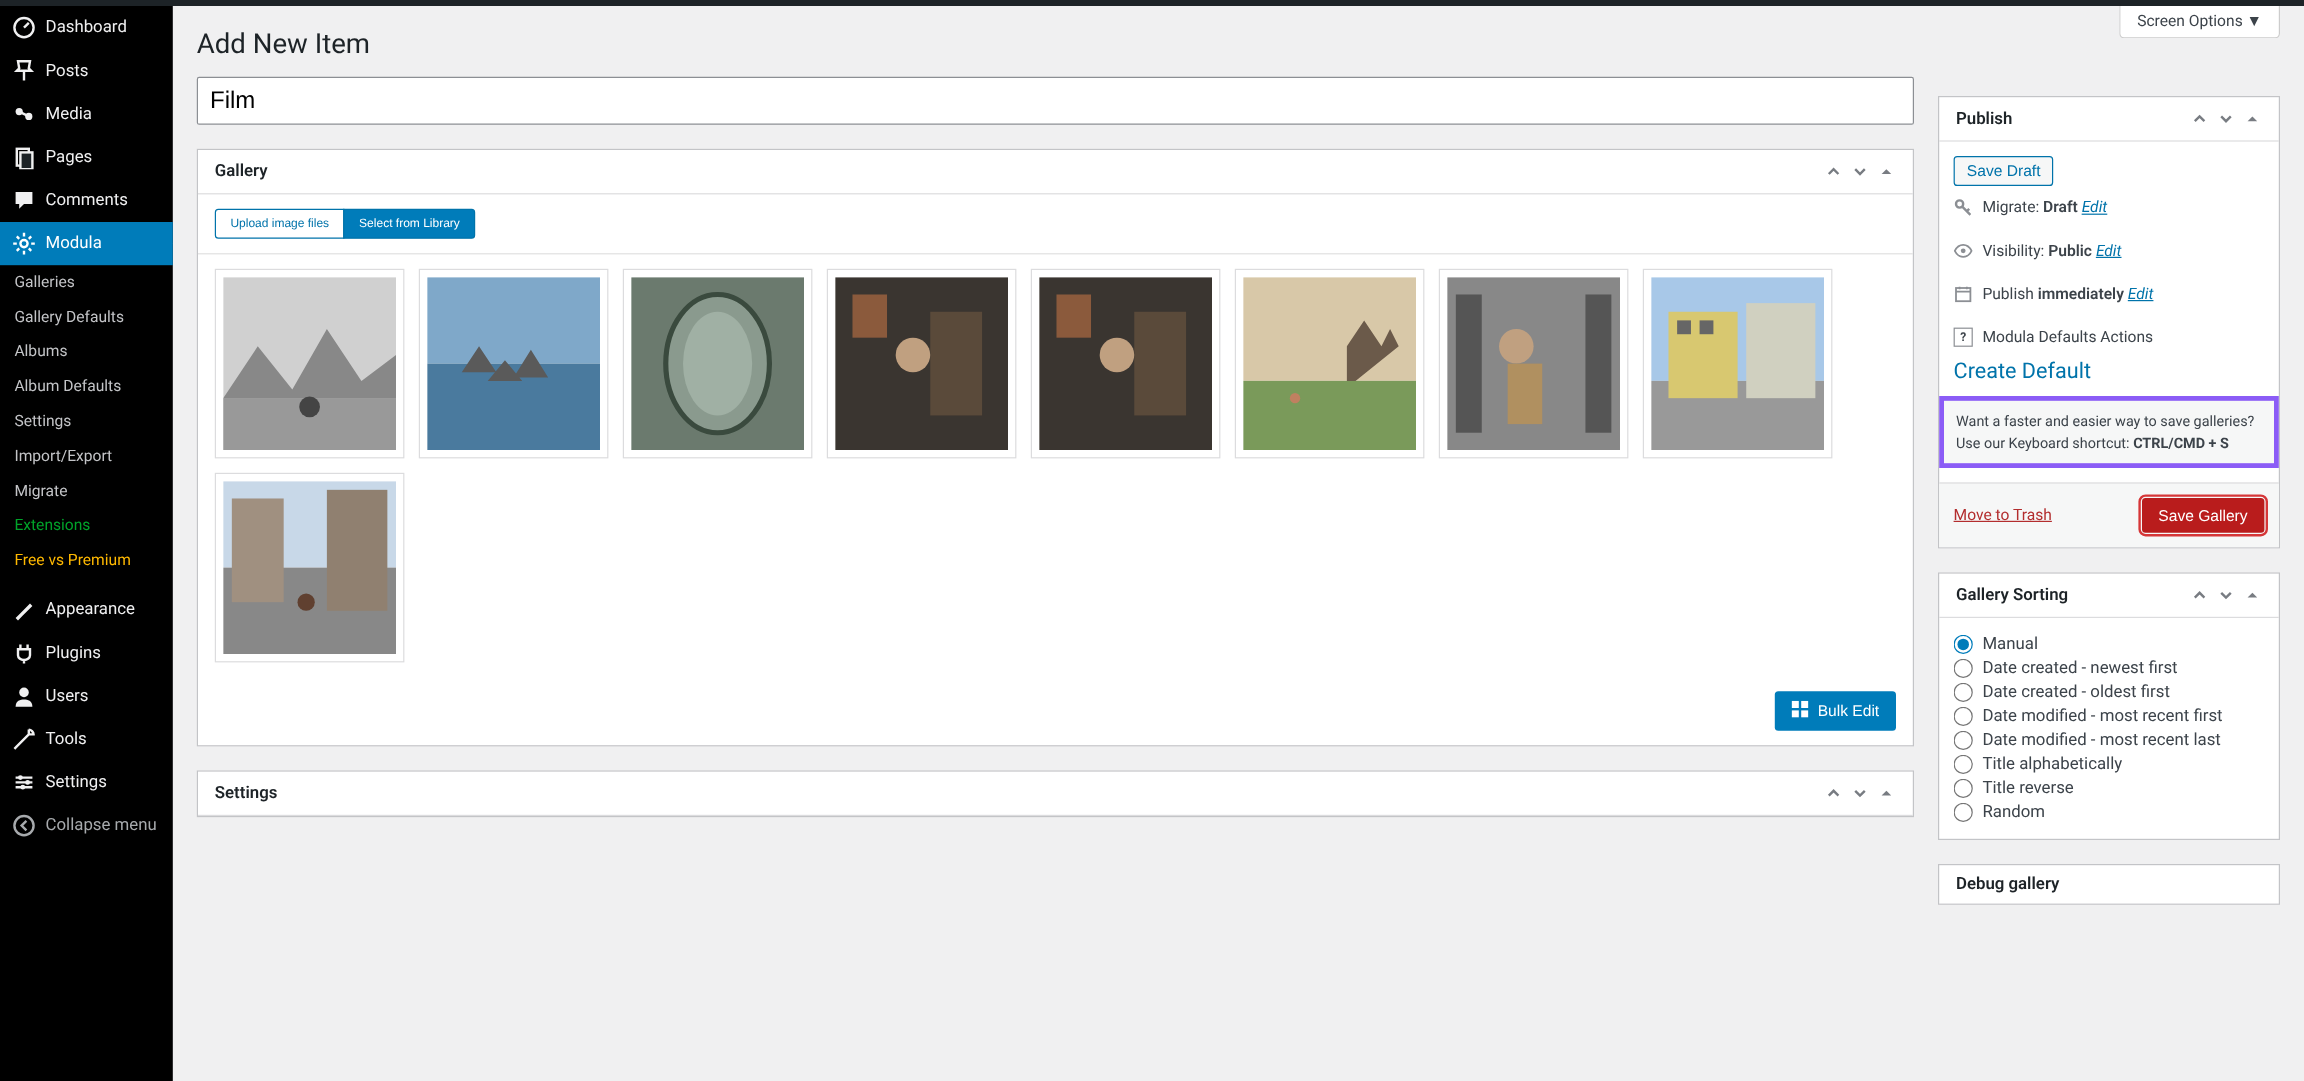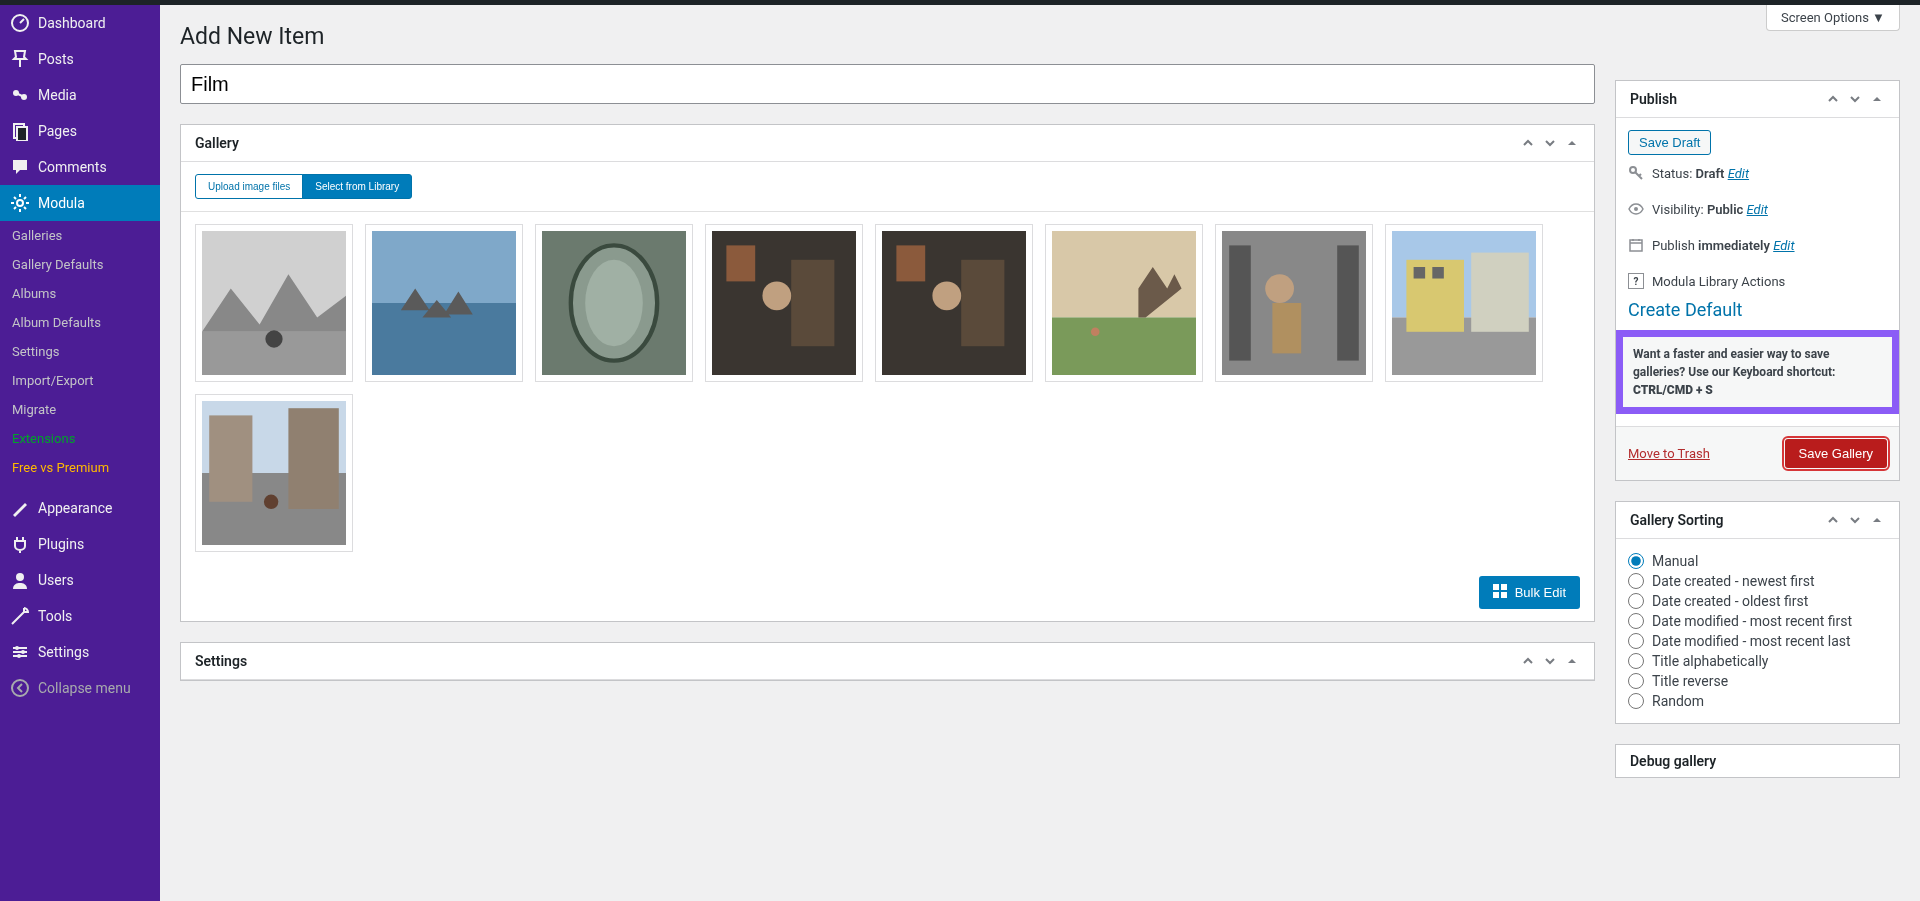--- a/index.html
+++ b/index.html
@@ -1,19 +1,19 @@
 <!DOCTYPE html>
 <html><head>
 <meta charset="utf-8">
 <style>
 * { box-sizing: border-box; margin: 0; padding: 0; }
 body { font-family: -apple-system, BlinkMacSystemFont, "Segoe UI", Roboto, sans-serif; font-size: 13px; color: #3c434a; background: #f0f0f1; }
 .topbar { height: 5px; background: #1d2327; }
 .layout { display: flex; min-height: calc(100vh - 5px); }
-.sidebar { width: 160px; background: #4c1d95; color: #f0f0f1; flex-shrink: 0; }
+.sidebar { width: 144px; background: #000000; color: #f0f0f1; flex-shrink: 0; }
 .sidebar-item { display: flex; align-items: center; padding: 8px 10px; cursor: pointer; color: #f0f0f1; font-size: 14px; }
 .sidebar-item.active { background: #007cba; color: #fff; position: relative; }
 .sidebar-item.active::after { content: ""; position: absolute; right: -8px; top: 50%; transform: translateY(-50%); border: 8px solid transparent; border-right-color: #f0f0f1; }
 .sidebar-item .icon { width: 20px; height: 20px; margin-right: 8px; display: flex; align-items: center; justify-content: center; fill: currentColor; }
 .sidebar-sub { padding: 7px 12px; font-size: 13px; color: #c3c4c7; cursor: pointer; }
 .sidebar-sub.extensions { color: #00a32a; }
 .sidebar-sub.premium { color: #ffb900; }
 .sidebar-divider { height: 8px; }
 .content { flex: 1; padding: 0 20px 20px; }
 .screen-options { float: right; background: #fff; border: 1px solid #ccc; border-top: none; border-radius: 0 0 4px 4px; padding: 5px 14px; font-size: 13px; cursor: pointer; }
@@ -39,21 +39,21 @@
 .bulk-edit-row { display: flex; justify-content: flex-end; padding: 12px 14px; }
 .bulk-btn { background: #007cba; color: #fff; border: none; padding: 8px 14px; border-radius: 3px; cursor: pointer; display: flex; align-items: center; gap: 8px; font-size: 13px; }
 .side-col .postbox { margin-top: 16px; margin-bottom: 20px; }
 .publish-body { padding: 12px; }
 .save-draft-btn { background: #f6f7f7; border: 1px solid #0073aa; color: #0073aa; padding: 4px 10px; border-radius: 3px; cursor: pointer; font-size: 13px; }
 .pub-row { display: flex; align-items: center; gap: 8px; padding: 10px 0; font-size: 13px; }
 .pub-row .icon { width: 16px; height: 16px; fill: #8c8f94; color: #8c8f94; flex-shrink: 0; }
 .pub-row strong { font-weight: 600; }
 .pub-row a { color: #0073aa; text-decoration: underline; font-style: italic; }
 .pub-link { color: #0073aa; cursor: pointer; font-size: 18px; }
-.tip-box { background: #f6f7f7; border: 7px solid #8b5cf6; padding: 8px 10px; font-size: 12px; margin: 10px -12px 0; line-height: 1.5; font-weight: bold; }
+.tip-box { background: #f6f7f7; border: 4px solid #8b5cf6; padding: 8px 10px; font-size: 12px; margin: 10px -12px 0; line-height: 1.5; }
 .publish-footer { display: flex; justify-content: space-between; align-items: center; padding: 12px; border-top: 1px solid #dcdcde; background: #f6f7f7; }
 .trash-link { color: #b32d2e; text-decoration: underline; cursor: pointer; font-size: 13px; }
 .save-gallery-btn { background: #b91c1c; color: #fff; border: none; padding: 7px 14px; border-radius: 3px; cursor: pointer; font-size: 13px; outline: 2px solid #d63638; outline-offset: 1px; }
 .sorting-body { padding: 12px; }
 .radio-row { display: flex; align-items: center; gap: 8px; padding: 2px 0; font-size: 14px; }
 .radio-row input { width: 16px; height: 16px; accent-color: #007cba; }
 .debug-row { padding: 8px 14px; font-size: 14px; font-weight: 600; color: #1d2327; border: 1px solid #c3c4c7; background: #fff; }
 .defaults-icon { border: 1px solid #8c8f94; color: #3c434a; width: 16px; height: 16px; display: inline-flex; align-items: center; justify-content: center; font-size: 10px; font-weight: bold; }
 </style>
 </head>
@@ -332,39 +332,39 @@
                   </svg></span>
             </div>
           </div>
           <div class="publish-body">
             <button class="save-draft-btn">Save Draft</button>
             <div class="pub-row">
               <span class="icon"><svg viewBox="0 0 16 16">
                     <circle cx="5" cy="5" r="3" fill="none" stroke="currentColor" stroke-width="2"></circle>
                     <path d="M7 7 L14 14 M11 11 L13 9" stroke="currentColor" stroke-width="2"></path>
                   </svg></span>
-              <span><span>Status: </span><strong>Draft</strong> <a>Edit</a></span>
+              <span><span>Migrate: </span><strong>Draft</strong> <a>Edit</a></span>
             </div>
             <div class="pub-row">
               <span class="icon"><svg viewBox="0 0 16 16">
                     <path d="M1 8 C3 4 6 3 8 3 C10 3 13 4 15 8 C13 12 10 13 8 13 C6 13 3 12 1 8 Z" fill="none" stroke="currentColor" stroke-width="1.5"></path>
                     <circle cx="8" cy="8" r="2" fill="currentColor"></circle>
                   </svg></span>
               <span><span>Visibility: </span><strong>Public</strong> <a>Edit</a></span>
             </div>
             <div class="pub-row">
               <span class="icon"><svg viewBox="0 0 16 16">
                     <rect x="2" y="3" width="12" height="11" fill="none" stroke="currentColor" stroke-width="1.5"></rect>
                     <path d="M2 6 H14 M5 2 V4 M11 2 V4" stroke="currentColor" stroke-width="1.5"></path>
                   </svg></span>
               <span><span>Publish </span><strong>immediately</strong> <a>Edit</a></span>
             </div>
             <div class="pub-row">
               <span class="defaults-icon">?</span>
-              <span>Modula Library Actions</span>
+              <span>Modula Defaults Actions</span>
             </div>
             <div class="pub-link">Create Default</div>
             <div class="tip-box">
               <span>Want a faster and easier way to save galleries? Use our Keyboard shortcut: </span><strong>CTRL/CMD + S</strong>
             </div>
           </div>
           <div class="publish-footer">
             <span class="trash-link">Move to Trash</span>
             <button class="save-gallery-btn">Save Gallery</button>
           </div>

